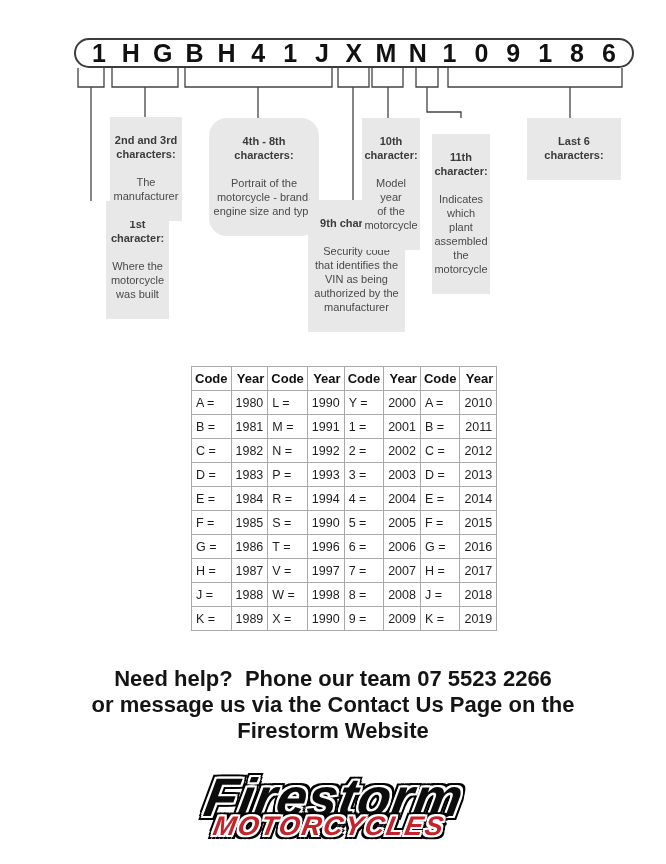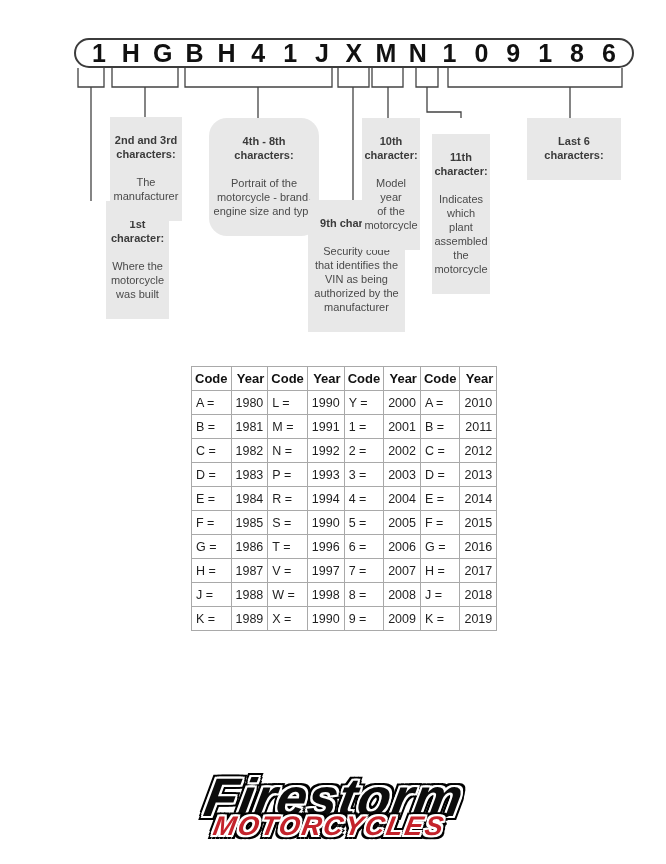--- a/index.html
+++ b/index.html
@@ -327,19 +327,22 @@
           <td class="code">X =</td>
           <td class="year">1990</td>
           <td class="code">9 =</td>
           <td class="year">2009</td>
           <td class="code">K =</td>
           <td class="year">2019</td>
         </tr>
       </tbody>
     </table>
 
+  <div id="help">Need help?  Phone our team 07 5523 2266
+or message us via the Contact Us Page on the
+Firestorm Website</div>
 
   <div id="logo">
     <span id="logo-brand">Firestorm</span>
     <span id="logo-sub">MOTORCYCLES</span>
   </div>
 
 </div>
 
 </body></html>

